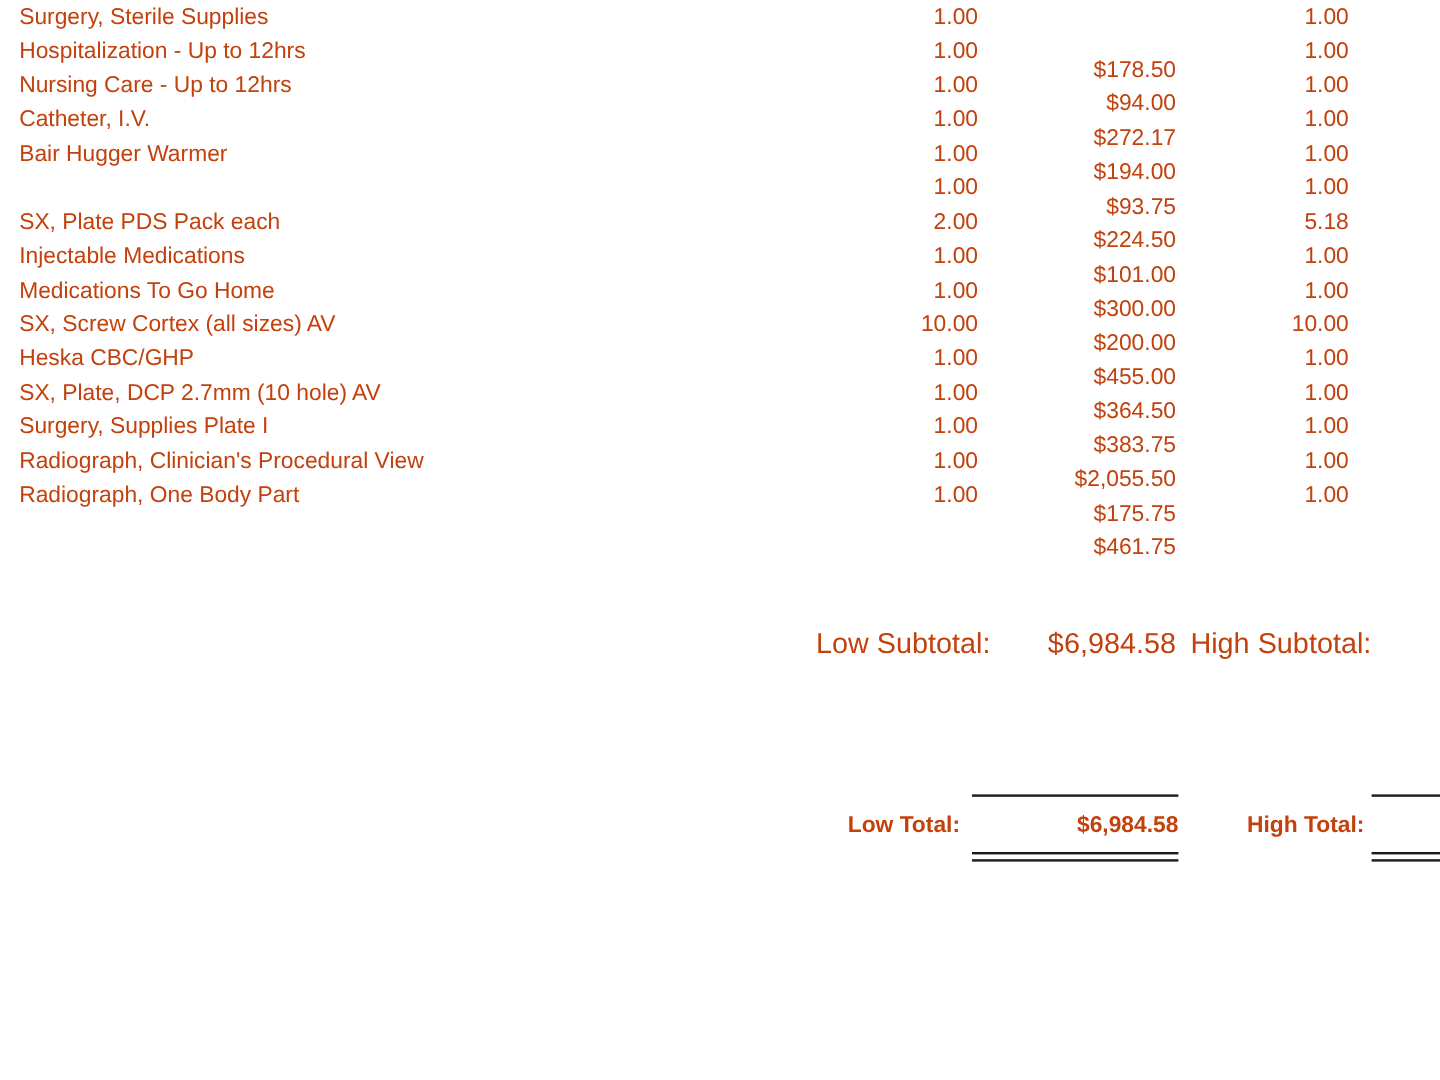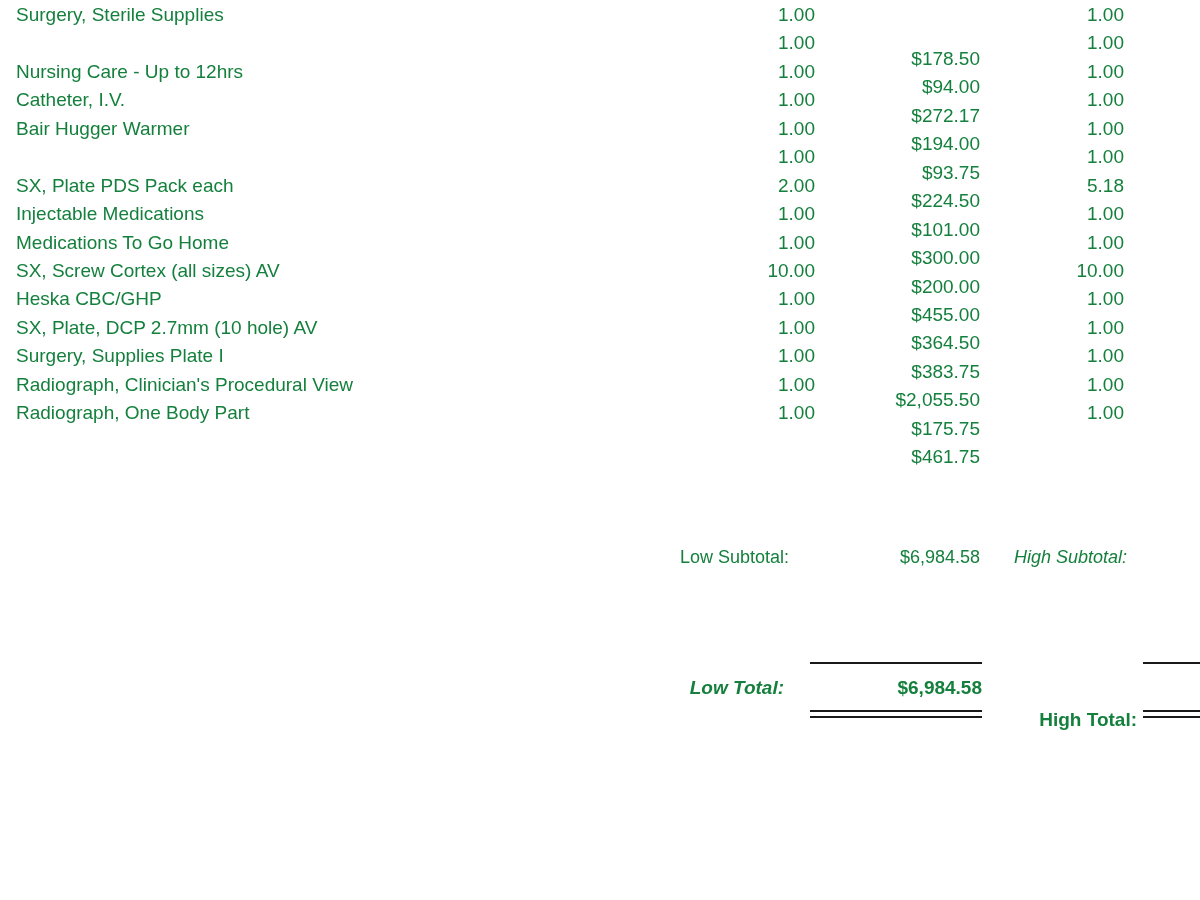--- a/index.html
+++ b/index.html
@@ -7,21 +7,21 @@
     padding: 0;
     background: #ffffff;
   }
   .page {
     position: relative;
     width: 1200px;
     height: 900px;
     overflow: hidden;
     background: #ffffff;
     font-family: "Liberation Sans", "DejaVu Sans", sans-serif;
-    color: #15803d;
+    color: #c2410c;
   }
   
   .items {
     position: absolute;
     top: 1px;
     left: 0;
     width: 1200px;
   }
   .item-row {
     position: relative;
@@ -43,46 +43,45 @@
     position: absolute;
     top: 523px;
     left: 0;
     width: 1200px;
     height: 28px;
   }
   .sub-label, .sub-value {
     position: absolute;
     top: 0;
     line-height: 28px;
-    font-size: 18px;
-    white-space: nowrap;
-    margin-top: 20px;
+    font-size: 24px;
+    white-space: nowrap;
   }
   .sub-label.low  { left: 680px; }
   .sub-value.low  { right: 220px; text-align: right; }
-  .sub-label.high { left: 1014px; font-style: italic; }
+  .sub-label.high { left: 992px; }
   
   .totals-row {
     position: absolute;
     top: 0;
     left: 0;
     width: 1200px;
     height: 900px;
     pointer-events: none;
   }
   .total-label {
     position: absolute;
     top: 676px;
     font-size: 19px;
     font-weight: bold;
     line-height: 24px;
     white-space: nowrap;
   }
-  .total-label.low  { right: 416px; font-style: italic; }
-  .total-label.high { right: 63px; margin-top: 32px; }
+  .total-label.low  { right: 400px; }
+  .total-label.high { right: 63px; }
   .total-box {
     position: absolute;
     top: 662px;
     border-top: 2px solid #1a1a1a;
   }
   .total-box.low  { left: 810px;  width: 172px; }
   .total-box.high { left: 1143px; width: 90px; }
   .total-value {
     height: 24px;
     margin-top: 12px;
@@ -106,20 +105,21 @@
 
   <div class="items">
     <div class="item-row">
       <span class="cell desc">Surgery, Sterile Supplies</span>
       <span class="cell qty-low">1.00</span>
       <span class="cell price">$178.50</span>
       <span class="cell qty-high">1.00</span>
     </div>
 
     <div class="item-row">
+      <span class="cell desc">Hospitalization - Up to 12hrs</span>
       <span class="cell qty-low">1.00</span>
       <span class="cell price">$94.00</span>
       <span class="cell qty-high">1.00</span>
     </div>
 
     <div class="item-row">
       <span class="cell desc">Nursing Care - Up to 12hrs</span>
       <span class="cell qty-low">1.00</span>
       <span class="cell price">$272.17</span>
       <span class="cell qty-high">1.00</span>

